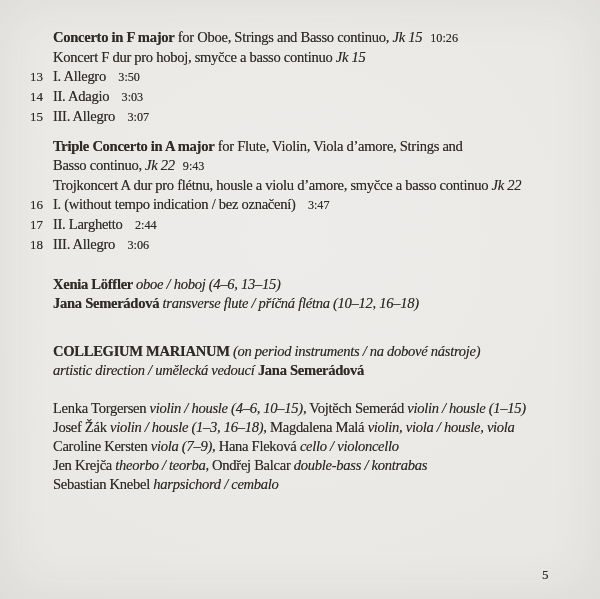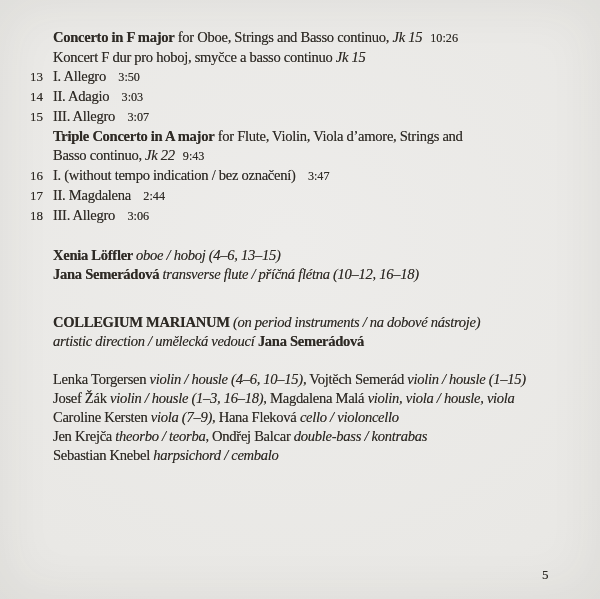--- a/index.html
+++ b/index.html
@@ -37,21 +37,21 @@
     left: -23px;
     top: 0;
     font-size: 13px;
     letter-spacing: 0;
   }
   .mov-time {
     font-size: 12.2px;
     margin-left: 9px;
     letter-spacing: 0;
   }
-  .sec-work2   { }
+  .sec-work2   { margin-top: 10px; }
   .sec-soloists{ margin-top: 20px; }
   .sec-ensemble{ margin-top: 29px; }
   .sec-members { margin-top: 19px; }
   .page-number {
     position: absolute;
     left: 542px;
     top: 565px;
     font-size: 13px;
     letter-spacing: 0;
   }
@@ -78,28 +78,29 @@
       <div class="mov">
         <span class="mov-num">15</span>
         <span class="mov-title">III. Allegro</span>
         <span class="mov-time">3:07</span>
       </div>
     </section>
 
     <section class="sec-work2">
       <div class="line"><span class="seg seg-b">Triple Concerto in A major</span><span class="seg seg-r"> for Flute, Violin, Viola d’amore, Strings and</span></div>
       <div class="line"><span class="seg seg-r">Basso continuo, </span><span class="seg seg-i">Jk 22</span><span class="seg seg-t">9:43</span></div>
+      <div class="line"><span class="seg seg-r">Trojkoncert A dur pro flétnu, housle a violu d’amore, smyčce a basso continuo </span><span class="seg seg-i">Jk 22</span></div>
       <div class="mov">
         <span class="mov-num">16</span>
         <span class="mov-title">I. (without tempo indication / bez označení)</span>
         <span class="mov-time">3:47</span>
       </div>
       <div class="mov">
         <span class="mov-num">17</span>
-        <span class="mov-title">II. Magdalena</span>
+        <span class="mov-title">II. Larghetto</span>
         <span class="mov-time">2:44</span>
       </div>
       <div class="mov">
         <span class="mov-num">18</span>
         <span class="mov-title">III. Allegro</span>
         <span class="mov-time">3:06</span>
       </div>
     </section>
 
     <section class="sec-soloists">

